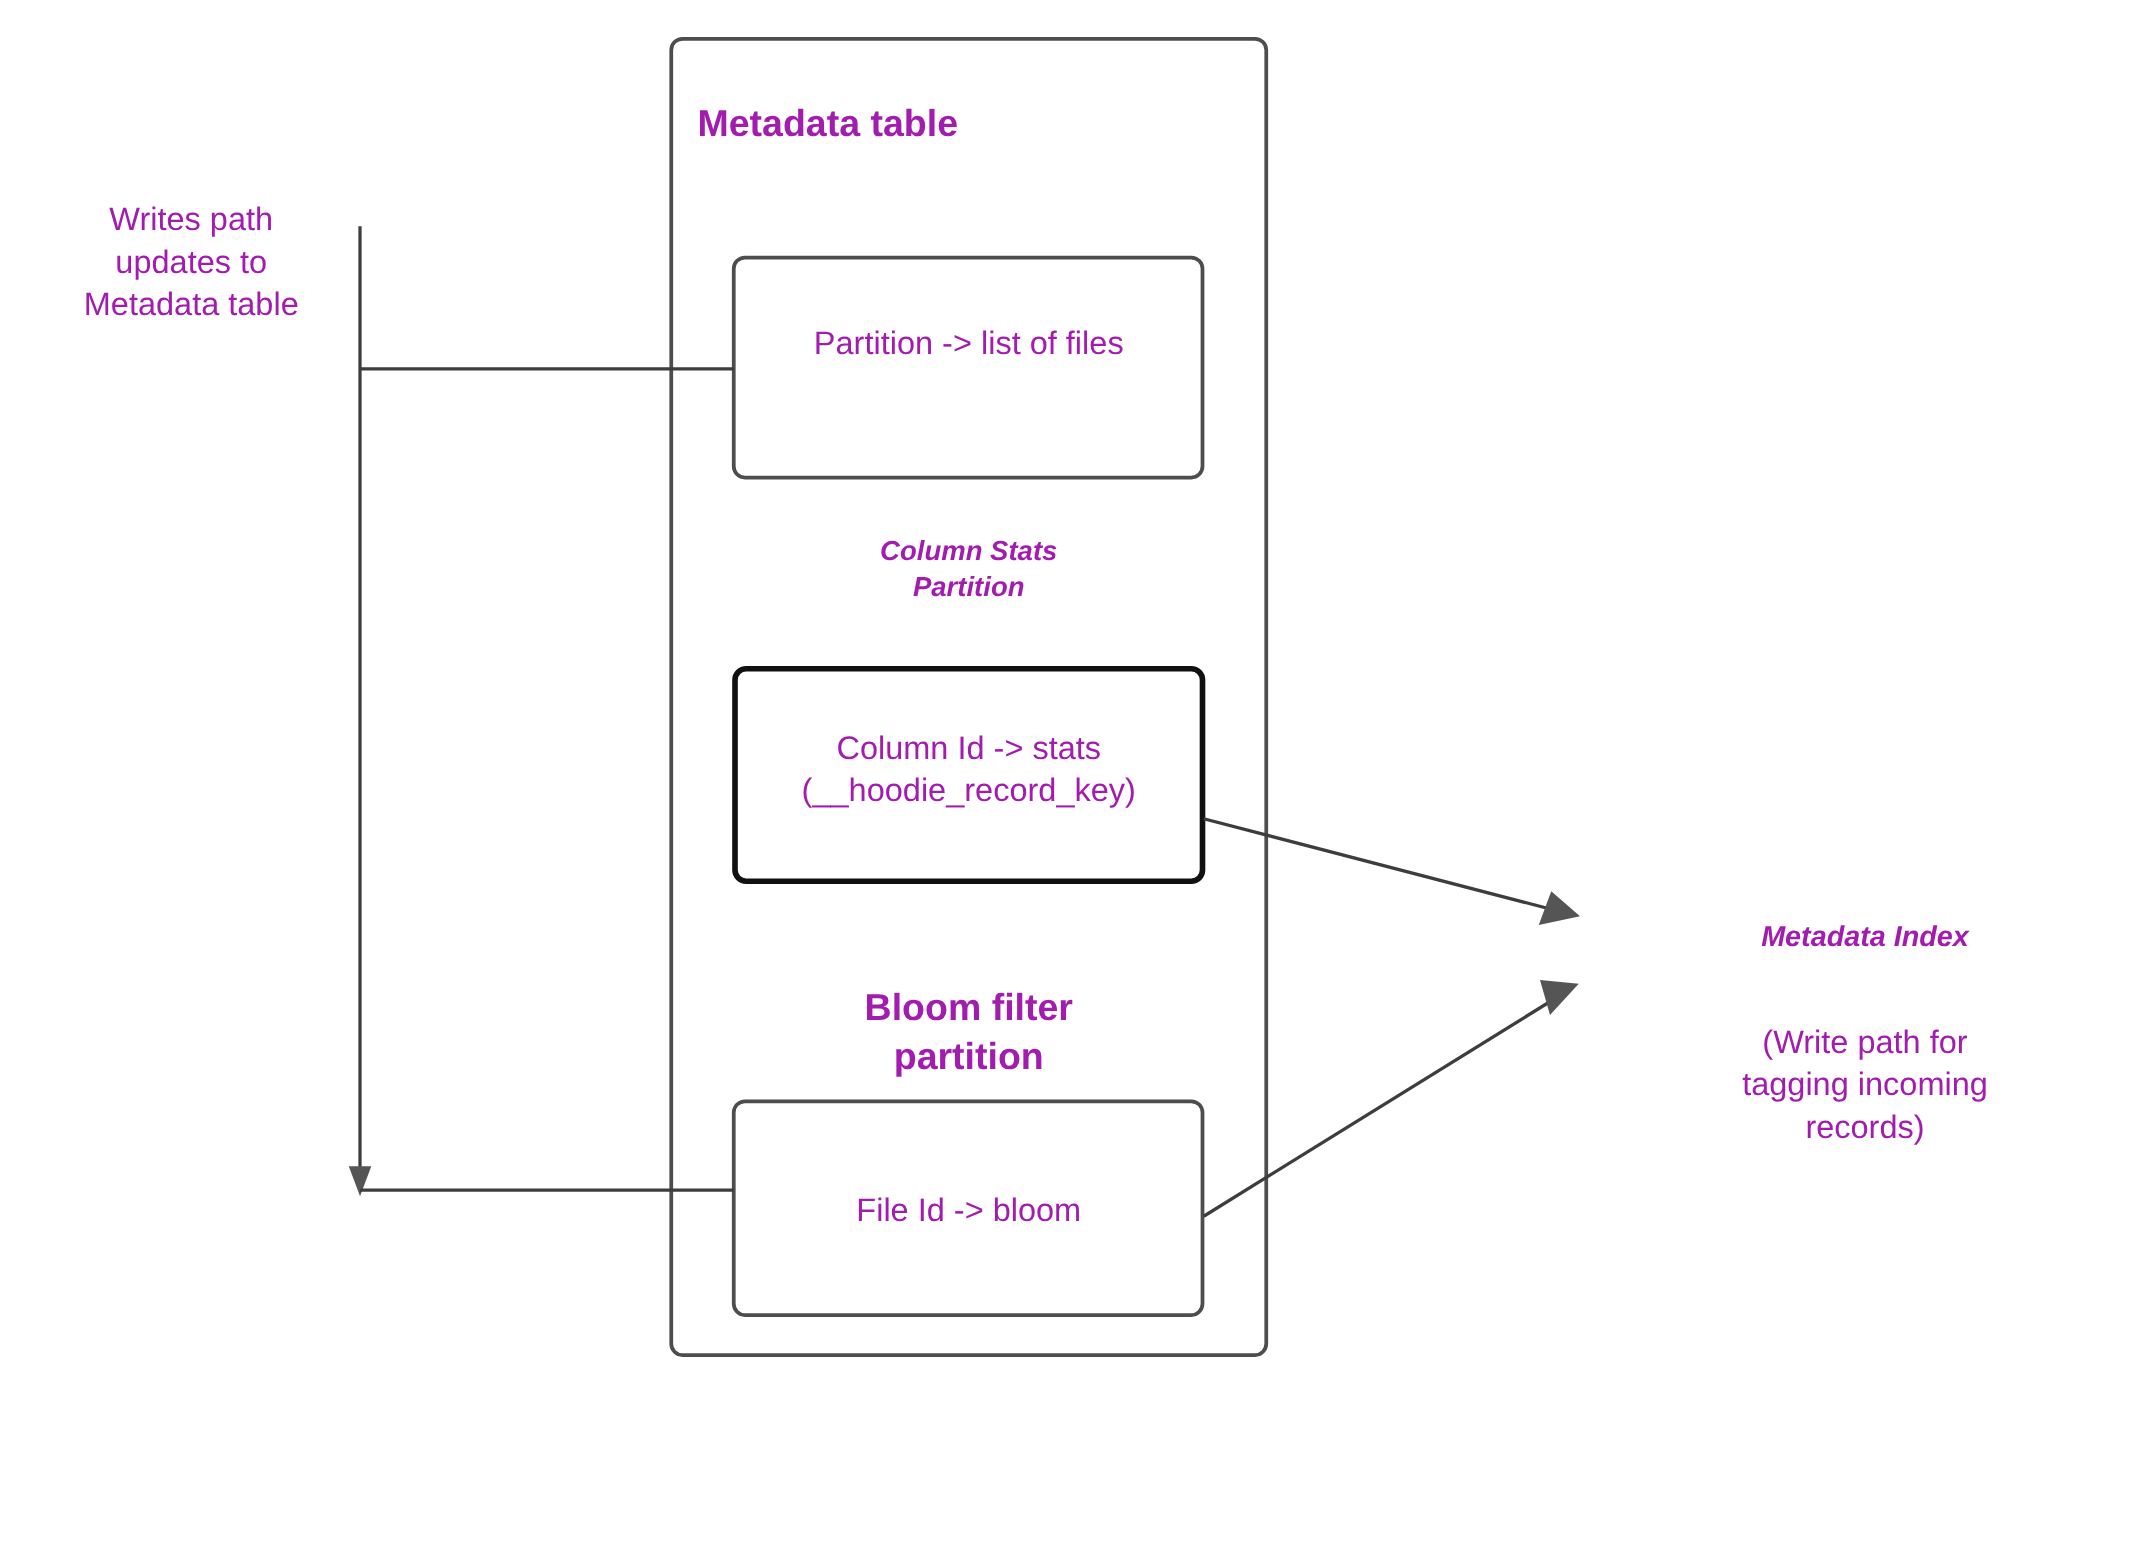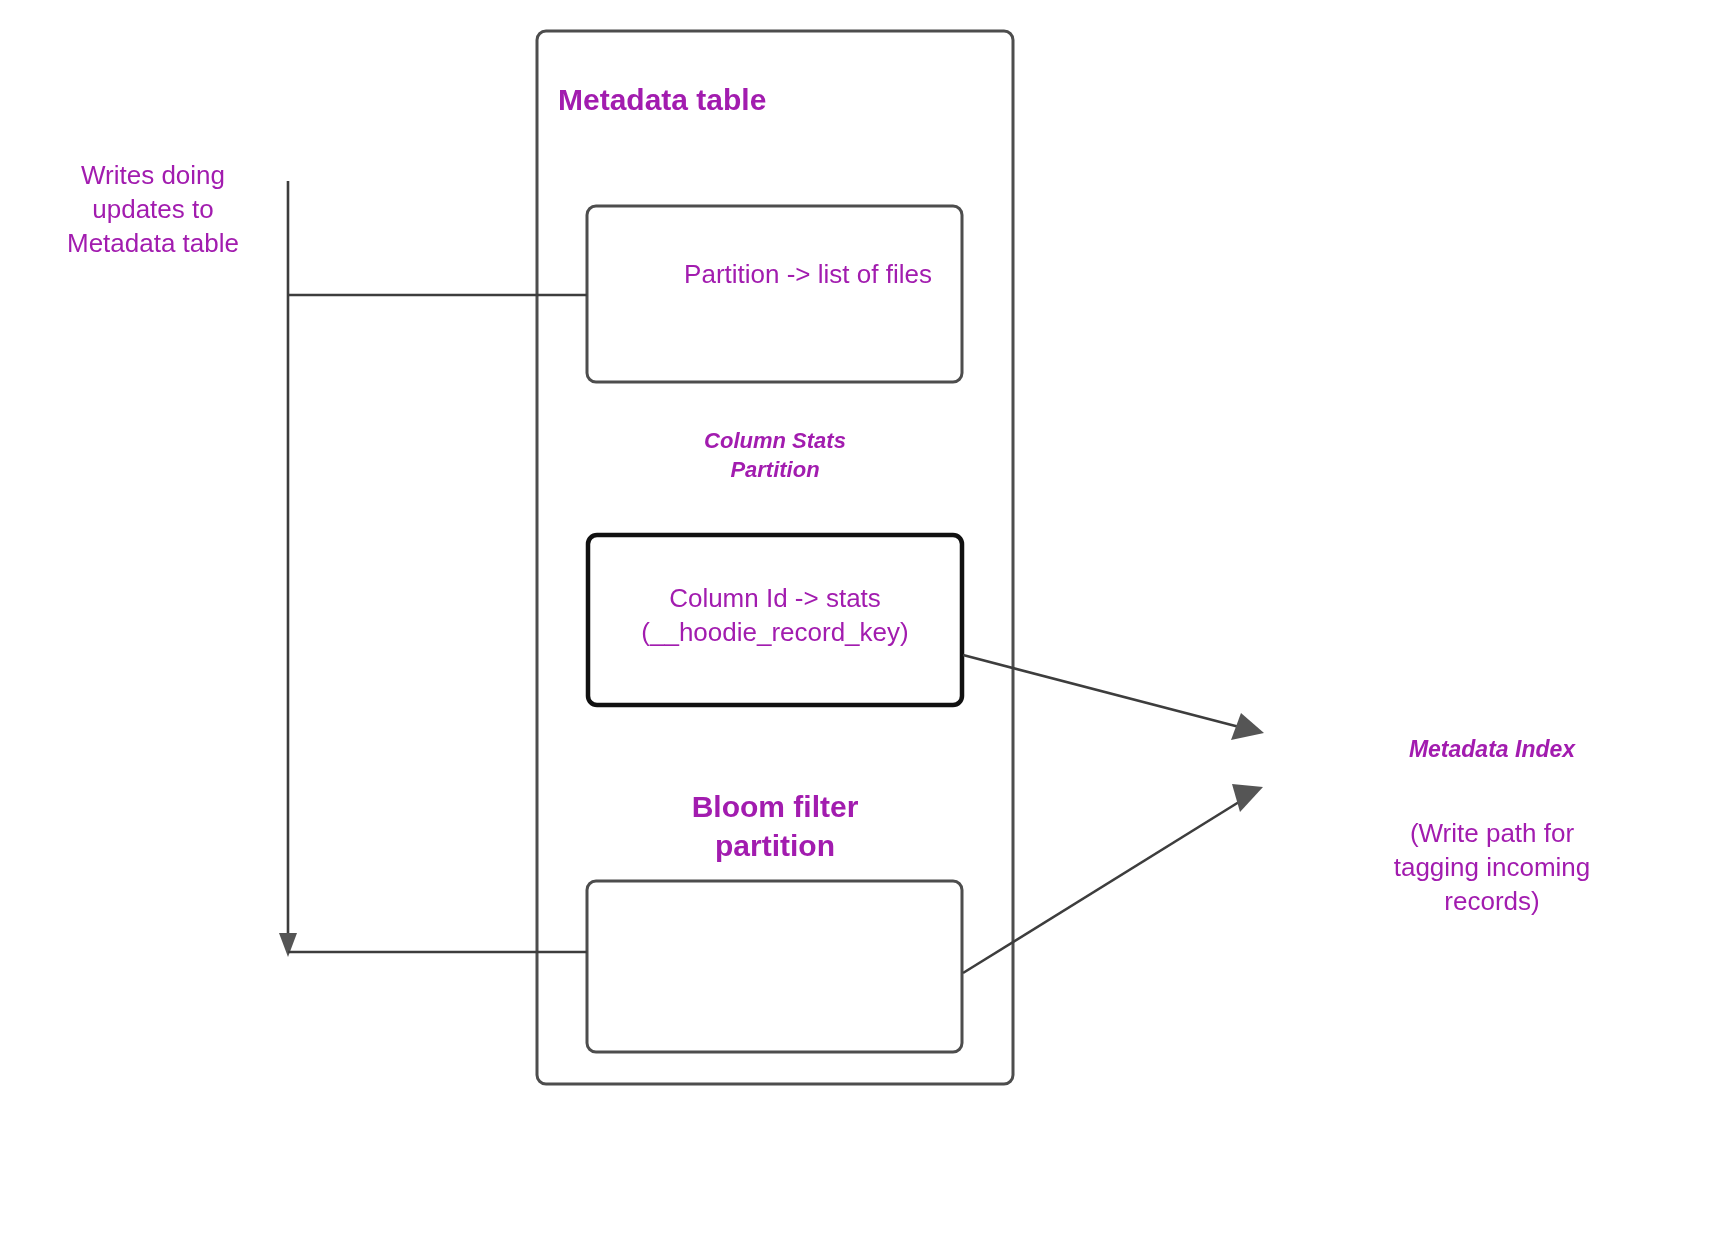--- a/index.html
+++ b/index.html
@@ -67,21 +67,20 @@
     left: 586px;
     top: 148px;
     width: 378px;
     font-size: 30px;
   }
   .t-files-body {
     left: 586px;
     top: 258px;
     width: 378px;
     font-size: 26px;
-    padding-left: 33px;
   }
   .t-colstats-partition {
     left: 586px;
     top: 427px;
     width: 378px;
     font-size: 22px;
     font-style: italic;
   }
   .t-colstats-body {
     left: 586px;
@@ -144,34 +143,35 @@
 
     <path class="conn" d="M 288 952 L 587 952"></path>
 
     <path class="conn" d="M 963 655 L 1247 729"></path>
     <polygon class="arrowfill" points="1264,733 1231,740 1241,713"></polygon>
 
     <path class="conn" d="M 963 973 L 1247 797"></path>
     <polygon class="arrowfill" points="1263,787 1240,812 1232,784"></polygon>
   </svg>
 
-  <div class="lbl t-writes">Writes doing
+  <div class="lbl t-writes">Writes path
 updates to
 Metadata table</div>
 
   <div class="lbl t-metadata-table">Metadata table</div>
 
   <div class="lbl t-files-body">Partition -&gt; list of files</div>
 
   <div class="lbl lbl-bold t-colstats-partition">Column Stats
 Partition</div>
   <div class="lbl lbl-bold t-bloom-partition">Bloom filter
 partition</div>
 
   <div class="lbl t-colstats-body">Column Id  -&gt; stats
 (__hoodie_record_key)</div>
+  <div class="lbl t-bloom-body">File Id -&gt; bloom</div>
 
   <div class="lbl lbl-bold t-metadata-index">Metadata Index</div>
   <div class="lbl t-metadata-index-note">(Write path for
 tagging incoming
 records)</div>
 
 </div>
 
 </body></html>

